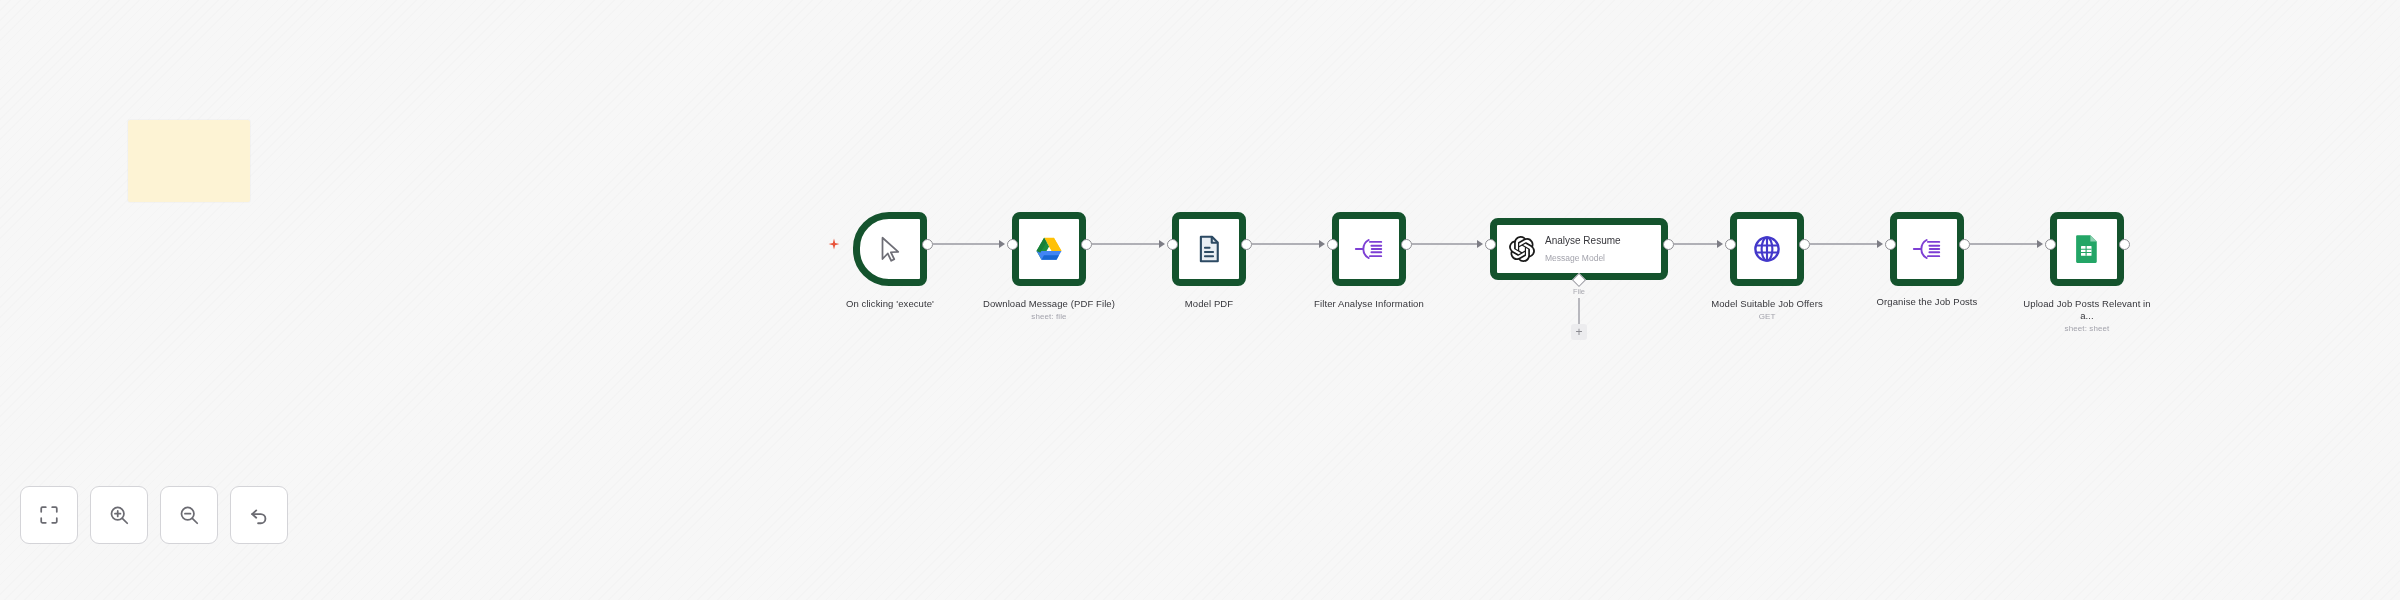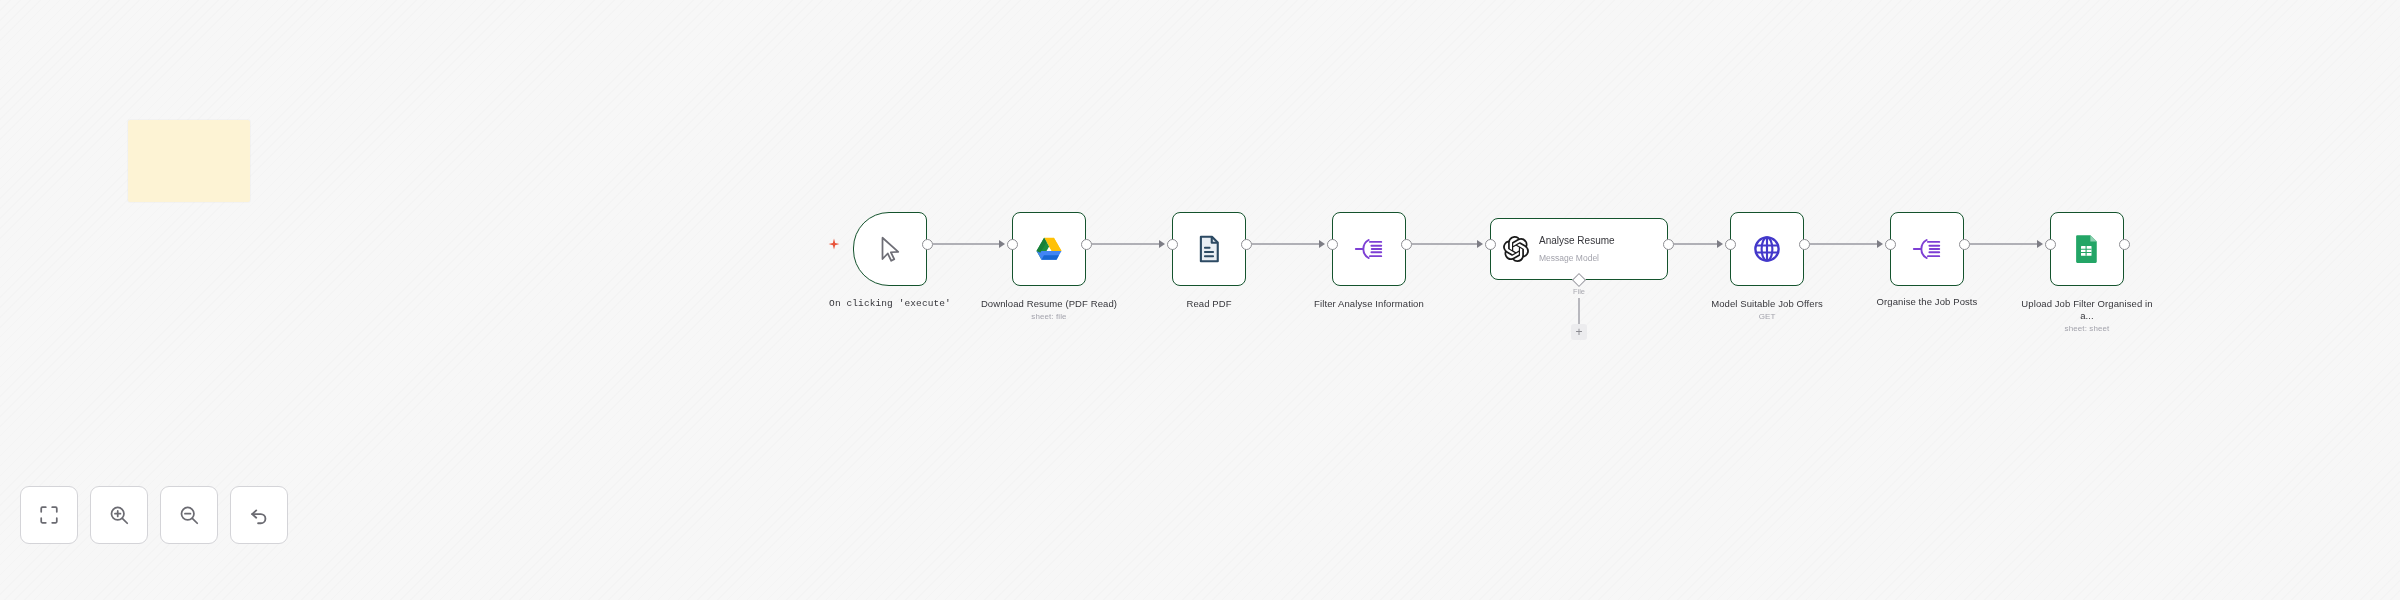--- a/index.html
+++ b/index.html
@@ -21,21 +21,21 @@
     position:absolute;
     background:#fdf3d4;
     border-radius:2px;
     box-shadow:0 0 0 1px rgba(0,0,0,0.02);
   }
 
   
   .node{
     position:absolute;
     background:#ffffff;
-    border:1px solid #14532d;
+    border:7px solid #14532d;
     border-radius:8px;
     display:flex; align-items:center; justify-content:center;
   }
   .node.square{ width:74px; height:74px; }
   .node.trigger{
     width:74px; height:74px;
     border-radius:36px 8px 8px 36px;
   }
   .node.wide{
     width:178px; height:62px;
@@ -136,53 +136,53 @@
 
 <div id="canvas">
     <div class="sticky" style="left: 128px; top: 120px; width: 122px; height: 82px; background: rgb(253, 243, 212);"></div>
     <div class="node trigger" style="left: 853px; top: 212px;">
       <span class="node-icon">
         <svg width="30" height="30" viewBox="0 0 24 24">
       <path d="M6 3 L6 20 L10.2 15.6 L13 21.4 L15.4 20.2 L12.7 14.6 L18.6 14.3 Z" fill="#ffffff" stroke="#6e6e76" stroke-width="1.4" stroke-linejoin="round"></path>
         </svg>
       </span>
     </div>
-    <div class="node-label" style="left: 820px; top: 298px; width: 140px; font-family: Liberation Mono, monospace;"><span>On clicking 'execute'</span></div>
+    <div class="node-label" style="left: 820px; top: 298px; width: 140px;"><span>On clicking 'execute'</span></div>
     <div class="endpoint" style="left: 921.5px; top: 238.5px;"></div>
     <div class="wire" style="left: 933px; top: 243.4px; width: 67px;"></div>
     <div class="arrowhead" style="left: 999px; top: 240px;"></div>
     <div class="node square" style="left: 1012px; top: 212px;">
       <span class="node-icon">
         <svg width="30" height="30" viewBox="0 0 48 48">
       <path d="M16.2 6 L31.8 6 L44 27 L28.4 27 Z" fill="#ffc107"></path>
       <path d="M16.2 6 L4 27 L12 41 L24.2 20 Z" fill="#1e8e3e"></path>
       <path d="M4 27 L12 41 L36 41 L44 27 Z" fill="#4285f4"></path>
       <path d="M24.2 20 L31.8 6 L44 27 L28.4 27 Z" fill="#ffc107"></path>
       <path d="M12 41 L16 34 L40 34 L36 41 Z" fill="#1967d2"></path>
       <path d="M4 27 L16.2 6 L20.1 13 L10 30 Z" fill="#188038"></path>
     </svg>
       </span>
     </div>
-    <div class="node-label" style="left: 979px; top: 298px; width: 140px;"><span>Download Resume (PDF Read)</span><span class="node-sub">sheet: file</span></div>
+    <div class="node-label" style="left: 979px; top: 298px; width: 140px;"><span>Download Message (PDF File)</span><span class="node-sub">sheet: file</span></div>
     <div class="endpoint" style="left: 1006.5px; top: 238.5px;"></div>
     <div class="endpoint" style="left: 1080.5px; top: 238.5px;"></div>
     <div class="wire" style="left: 1092px; top: 243.4px; width: 68px;"></div>
     <div class="arrowhead" style="left: 1159px; top: 240px;"></div>
     <div class="node square" style="left: 1172px; top: 212px;">
       <span class="node-icon">
         <svg width="30" height="30" viewBox="0 0 24 24">
       <path d="M5.5 2.2 H14.4 L19 6.8 V21.8 H5.5 Z" fill="#e8eef4" stroke="#2c4a63" stroke-width="1.7" stroke-linejoin="round"></path>
       <path d="M14.2 2.4 V7 H18.8" fill="none" stroke="#2c4a63" stroke-width="1.7" stroke-linejoin="round"></path>
       <rect x="8" y="10.2" width="5.2" height="1.5" rx="0.6" fill="#2c4a63"></rect>
       <rect x="8" y="13.6" width="8" height="1.5" rx="0.6" fill="#2c4a63"></rect>
       <rect x="8" y="17" width="8" height="1.5" rx="0.6" fill="#2c4a63"></rect>
     </svg>
       </span>
     </div>
-    <div class="node-label" style="left: 1139px; top: 298px; width: 140px;"><span>Read PDF</span></div>
+    <div class="node-label" style="left: 1139px; top: 298px; width: 140px;"><span>Model PDF</span></div>
     <div class="endpoint" style="left: 1166.5px; top: 238.5px;"></div>
     <div class="endpoint" style="left: 1240.5px; top: 238.5px;"></div>
     <div class="wire" style="left: 1252px; top: 243.4px; width: 68px;"></div>
     <div class="arrowhead" style="left: 1319px; top: 240px;"></div>
     <div class="node square" style="left: 1332px; top: 212px;">
       <span class="node-icon">
         <svg width="30" height="30" viewBox="0 0 32 26">
       <path d="M2 13 H9" stroke="#7d3fd4" stroke-width="2.1" stroke-linecap="round"></path>
       <path d="M15.6 3.4 A11 11 0 0 0 15.6 22.6" fill="none" stroke="#7d3fd4" stroke-width="2.1" stroke-linecap="round"></path>
       <path d="M17 5.4 H29" stroke="#7d3fd4" stroke-width="2.1" stroke-linecap="round"></path>
@@ -248,21 +248,21 @@
     <div class="node square" style="left: 2050px; top: 212px;">
       <span class="node-icon">
         <svg width="30" height="30" viewBox="0 0 32 40">
       <path d="M3 1.5 H20.5 L29 10 V37 a1.5 1.5 0 0 1-1.5 1.5 H3 A1.5 1.5 0 0 1 1.5 37 V3 A1.5 1.5 0 0 1 3 1.5 Z" fill="#23a566"></path>
       <path d="M20.5 1.5 L29 10 H20.5 Z" fill="#8ed1b1"></path>
       <rect x="8" y="16" width="14" height="13" rx="0.8" fill="#ffffff"></rect>
       <path d="M8 20.4 H22 M8 24.6 H22 M14.8 16 V29" stroke="#23a566" stroke-width="1.5"></path>
     </svg>
       </span>
     </div>
-    <div class="node-label" style="left: 2017px; top: 298px; width: 140px;"><span>Upload Job Filter Organised in a...</span><span class="node-sub">sheet: sheet</span></div>
+    <div class="node-label" style="left: 2017px; top: 298px; width: 140px;"><span>Upload Job Posts Relevant in a...</span><span class="node-sub">sheet: sheet</span></div>
     <div class="endpoint" style="left: 2044.5px; top: 238.5px;"></div>
     <div class="endpoint" style="left: 2118.5px; top: 238.5px;"></div>
     <div class="sparkle" style="left: 828px; top: 238px;">
       <span class="node-icon">
         <svg width="12" height="12" viewBox="0 0 16 16">
       <path d="M8 0.8 L9.5 6.5 L15.2 8 L9.5 9.5 L8 15.2 L6.5 9.5 L0.8 8 L6.5 6.5 Z" fill="#e8533a"></path>
     </svg>
       </span>
     </div>
     <div class="diamond" style="left: 1574px; top: 275px;"></div>

